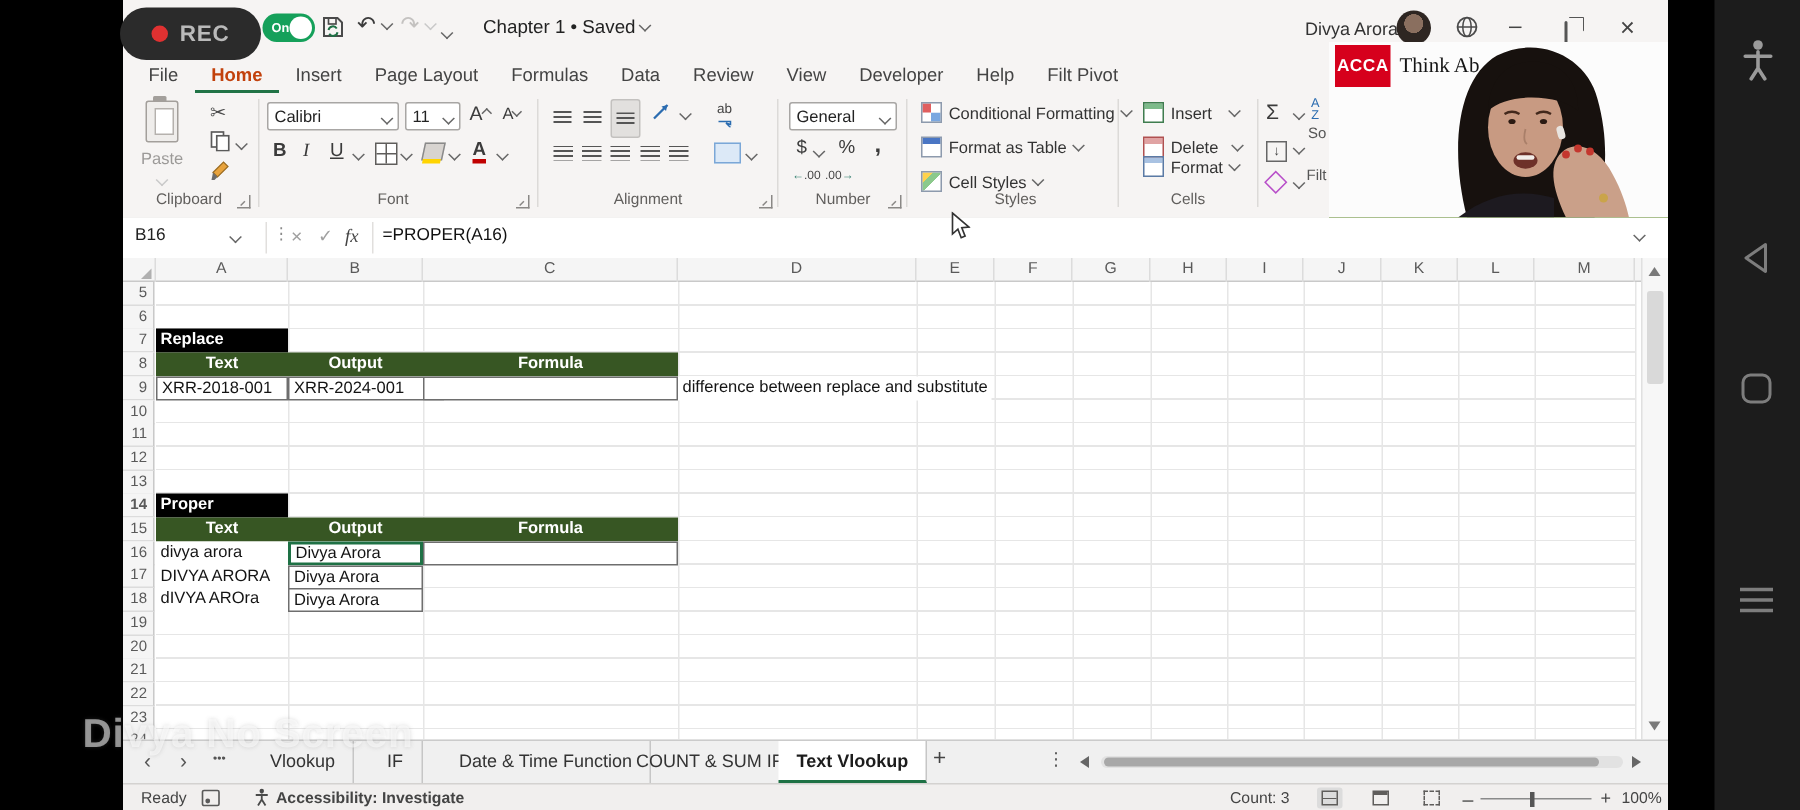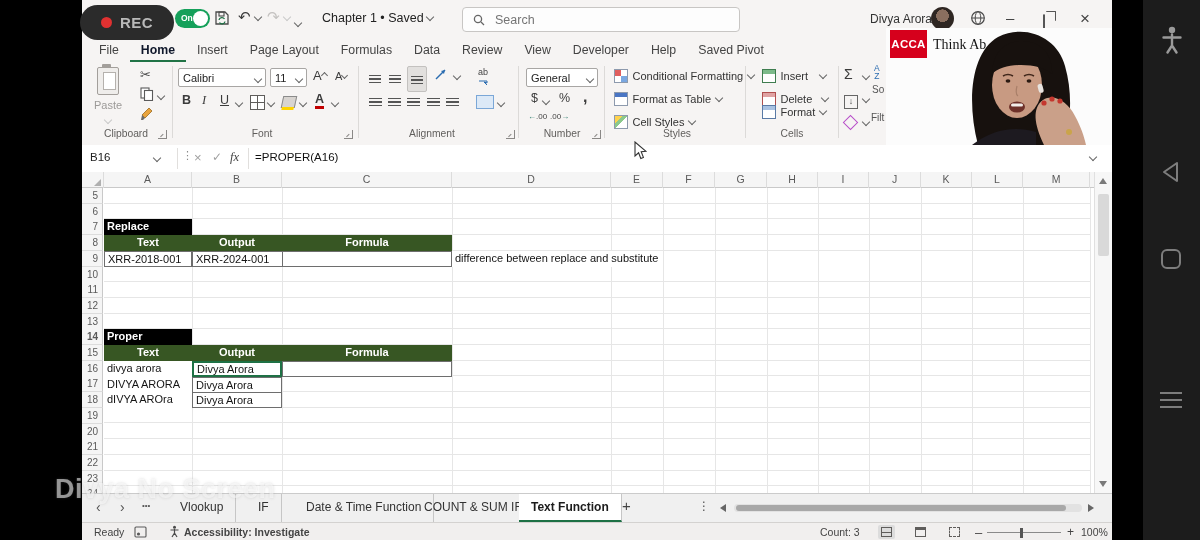--- a/index.html
+++ b/index.html
@@ -27,21 +27,21 @@
   .searchbox input{border:none;outline:none;background:transparent;font-size:12.5px;color:#444;width:200px;
                    font-family:inherit;}
   .user-name{font-size:12px;color:#333;}
   .avatar{width:23px;height:23px;border-radius:50%;background:radial-gradient(circle at 50% 38%,#8a6f5f 0 34%,#2e2622 35% 72%,#4a4341 73%);}
   .win-btn{font-size:15px;color:#444;}
   .restore-ico{width:9px;height:9px;border:1.2px solid #555;border-radius:1px;position:relative;}
   .restore-ico:before{content:"";position:absolute;left:2px;top:-4px;width:9px;height:9px;border:1.2px solid #555;border-left:none;border-bottom:none;border-radius:1px;}
   
   #rtabs{left:0;top:40px;width:1030px;height:22px;background:#f6f4f3;display:flex;align-items:center;padding-left:6px;box-sizing:border-box;}
   .rtab{padding:0 11px;font-size:12.3px;color:#444;height:22px;line-height:21px;}
-  .rtab.active{color:#0f172a;font-weight:bold;border-bottom:2.5px solid #217346;box-sizing:border-box;}
+  .rtab.active{color:#c2410c;font-weight:bold;border-bottom:2.5px solid #217346;box-sizing:border-box;}
   
   #ribbon{left:0;top:62px;width:1030px;height:83px;background:#f6f4f3;border-bottom:1px solid #d8d6d4;}
   .gsep{position:absolute;top:4px;width:1px;height:72px;background:#dcdad8;}
   .glabel{position:absolute;top:66px;font-size:10.3px;color:#605e5c;text-align:center;}
   .dlg{position:absolute;top:68px;width:8px;height:8px;border-right:1.4px solid #8a8886;border-bottom:1.4px solid #8a8886;}
   .dlg:before{content:"";position:absolute;right:2px;bottom:2px;width:4px;height:1.4px;background:#8a8886;transform:rotate(-45deg);}
   .clip-ico{width:20px;height:26px;border:1.6px solid #a39f9b;border-radius:2px;position:relative;background:#efedeb;}
   .clip-ico:before{content:"";position:absolute;left:4px;top:-4px;width:9px;height:4px;background:#a39f9b;border-radius:1px;}
   .clip-ico:after{content:"";position:absolute;left:5px;top:4px;width:11px;height:16px;background:#fff;border:1px solid #b5b1ad;}
   .ribbon-txt{font-size:11px;color:#333;}
@@ -101,27 +101,20 @@
   #watermark{left:55px;top:474px;font-size:27px;font-weight:600;color:rgba(255,255,255,.55);letter-spacing:.5px;z-index:45;
              text-shadow:0 0 3px rgba(120,120,120,.25);}
   #cursor{left:634px;top:141px;z-index:60;}
 </style>
 </head>
 <body>
 
 <div id="excel" class="ab">
 
   <div id="titlebar" class="ab">
-    <div class="searchbox ab">
-      <svg width="12" height="12" viewBox="0 0 12 12">
-          <circle cx="5" cy="5" r="3.6" fill="none" stroke="#666" stroke-width="1.3"></circle>
-          <line x1="8" y1="8" x2="11" y2="11" stroke="#666" stroke-width="1.3"></line>
-        </svg>
-      <input type="text" placeholder="Search" style="">
-    </div>
     <span class="ab qat-ico" style="left:131px;top:9px;">
       <svg width="18" height="18" viewBox="0 0 18 18">
           <path d="M3,3 h9 l3,3 v9 h-12 z" fill="none" stroke="#4a4a4a" stroke-width="1.3"></path>
           <rect x="6" y="3" width="5" height="4" fill="none" stroke="#4a4a4a" stroke-width="1.1"></rect>
           <path d="M6,11 a3,3 0 0 1 5.5,-1" fill="none" stroke="#1e7145" stroke-width="1.3"></path>
           <path d="M12,12.5 a3,3 0 0 1 -5.5,1" fill="none" stroke="#1e7145" stroke-width="1.3"></path>
         </svg>
     </span>
     <span class="ab qat-ico" style="left:156px;top:8px;"><span>↶</span> <span class="chev"></span></span>
     <span class="ab qat-ico" style="left:185px;top:8px;color:#c4c2c0;"><span>↷</span> <span class="chev lt"></span></span>
@@ -154,21 +147,21 @@
     <span class="rtab">File</span>
     <span class="rtab active">Home</span>
     <span class="rtab">Insert</span>
     <span class="rtab">Page Layout</span>
     <span class="rtab">Formulas</span>
     <span class="rtab">Data</span>
     <span class="rtab">Review</span>
     <span class="rtab">View</span>
     <span class="rtab">Developer</span>
     <span class="rtab">Help</span>
-    <span class="rtab">Saved Pivot</span>
+    <span class="rtab">Filt Pivot</span>
   </div>
 
   <div id="ribbon" class="ab">
 
     <div class="gsep" style="left:90px;"></div>
     <div class="gsep" style="left:276px;"></div>
     <div class="gsep" style="left:436px;"></div>
     <div class="gsep" style="left:522px;"></div>
     <div class="gsep" style="left:663px;"></div>
     <div class="gsep" style="left:756px;"></div>
@@ -402,21 +395,21 @@
     </div>
 
   <div id="sheetbar" class="ab">
     <span class="ab" style="left:14px;top:5px;font-size:14px;color:#555;">‹</span>
     <span class="ab" style="left:38px;top:5px;font-size:14px;color:#555;">›</span>
     <span class="ab" style="left:60px;top:7px;font-size:8px;color:#555;">•••</span>
     <span class="stab" style="left:86px;">Vlookup</span>
     <span class="stab" style="left:164px;">IF</span>
     <span class="stab" style="left:212px;">Date &amp; Time Function</span>
     <span class="stab" style="left:330px;">COUNT &amp; SUM IF</span>
-    <span class="stab active" style="left:437px;">Text Function</span>
+    <span class="stab active" style="left:437px;">Text Vlookup</span>
     <span class="ab" style="left:540px;top:3px;font-size:15px;color:#444;">+</span>
     <span class="ab" style="left:616px;top:5px;font-size:12px;color:#555;">⋮</span>
     <span class="tri-l ab" style="left:638px;top:10px;"></span>
     <div class="ab" style="left:652px;top:10px;width:348px;height:8px;background:#e2e2e2;border-radius:4px;">
       <div style="position:absolute;left:2px;top:1px;width:330px;height:6px;background:#a8a8a8;border-radius:3px;"></div>
     </div>
     <span class="tri-r ab" style="left:1006px;top:10px;"></span>
   </div>
 
   <div id="statusbar" class="ab">

